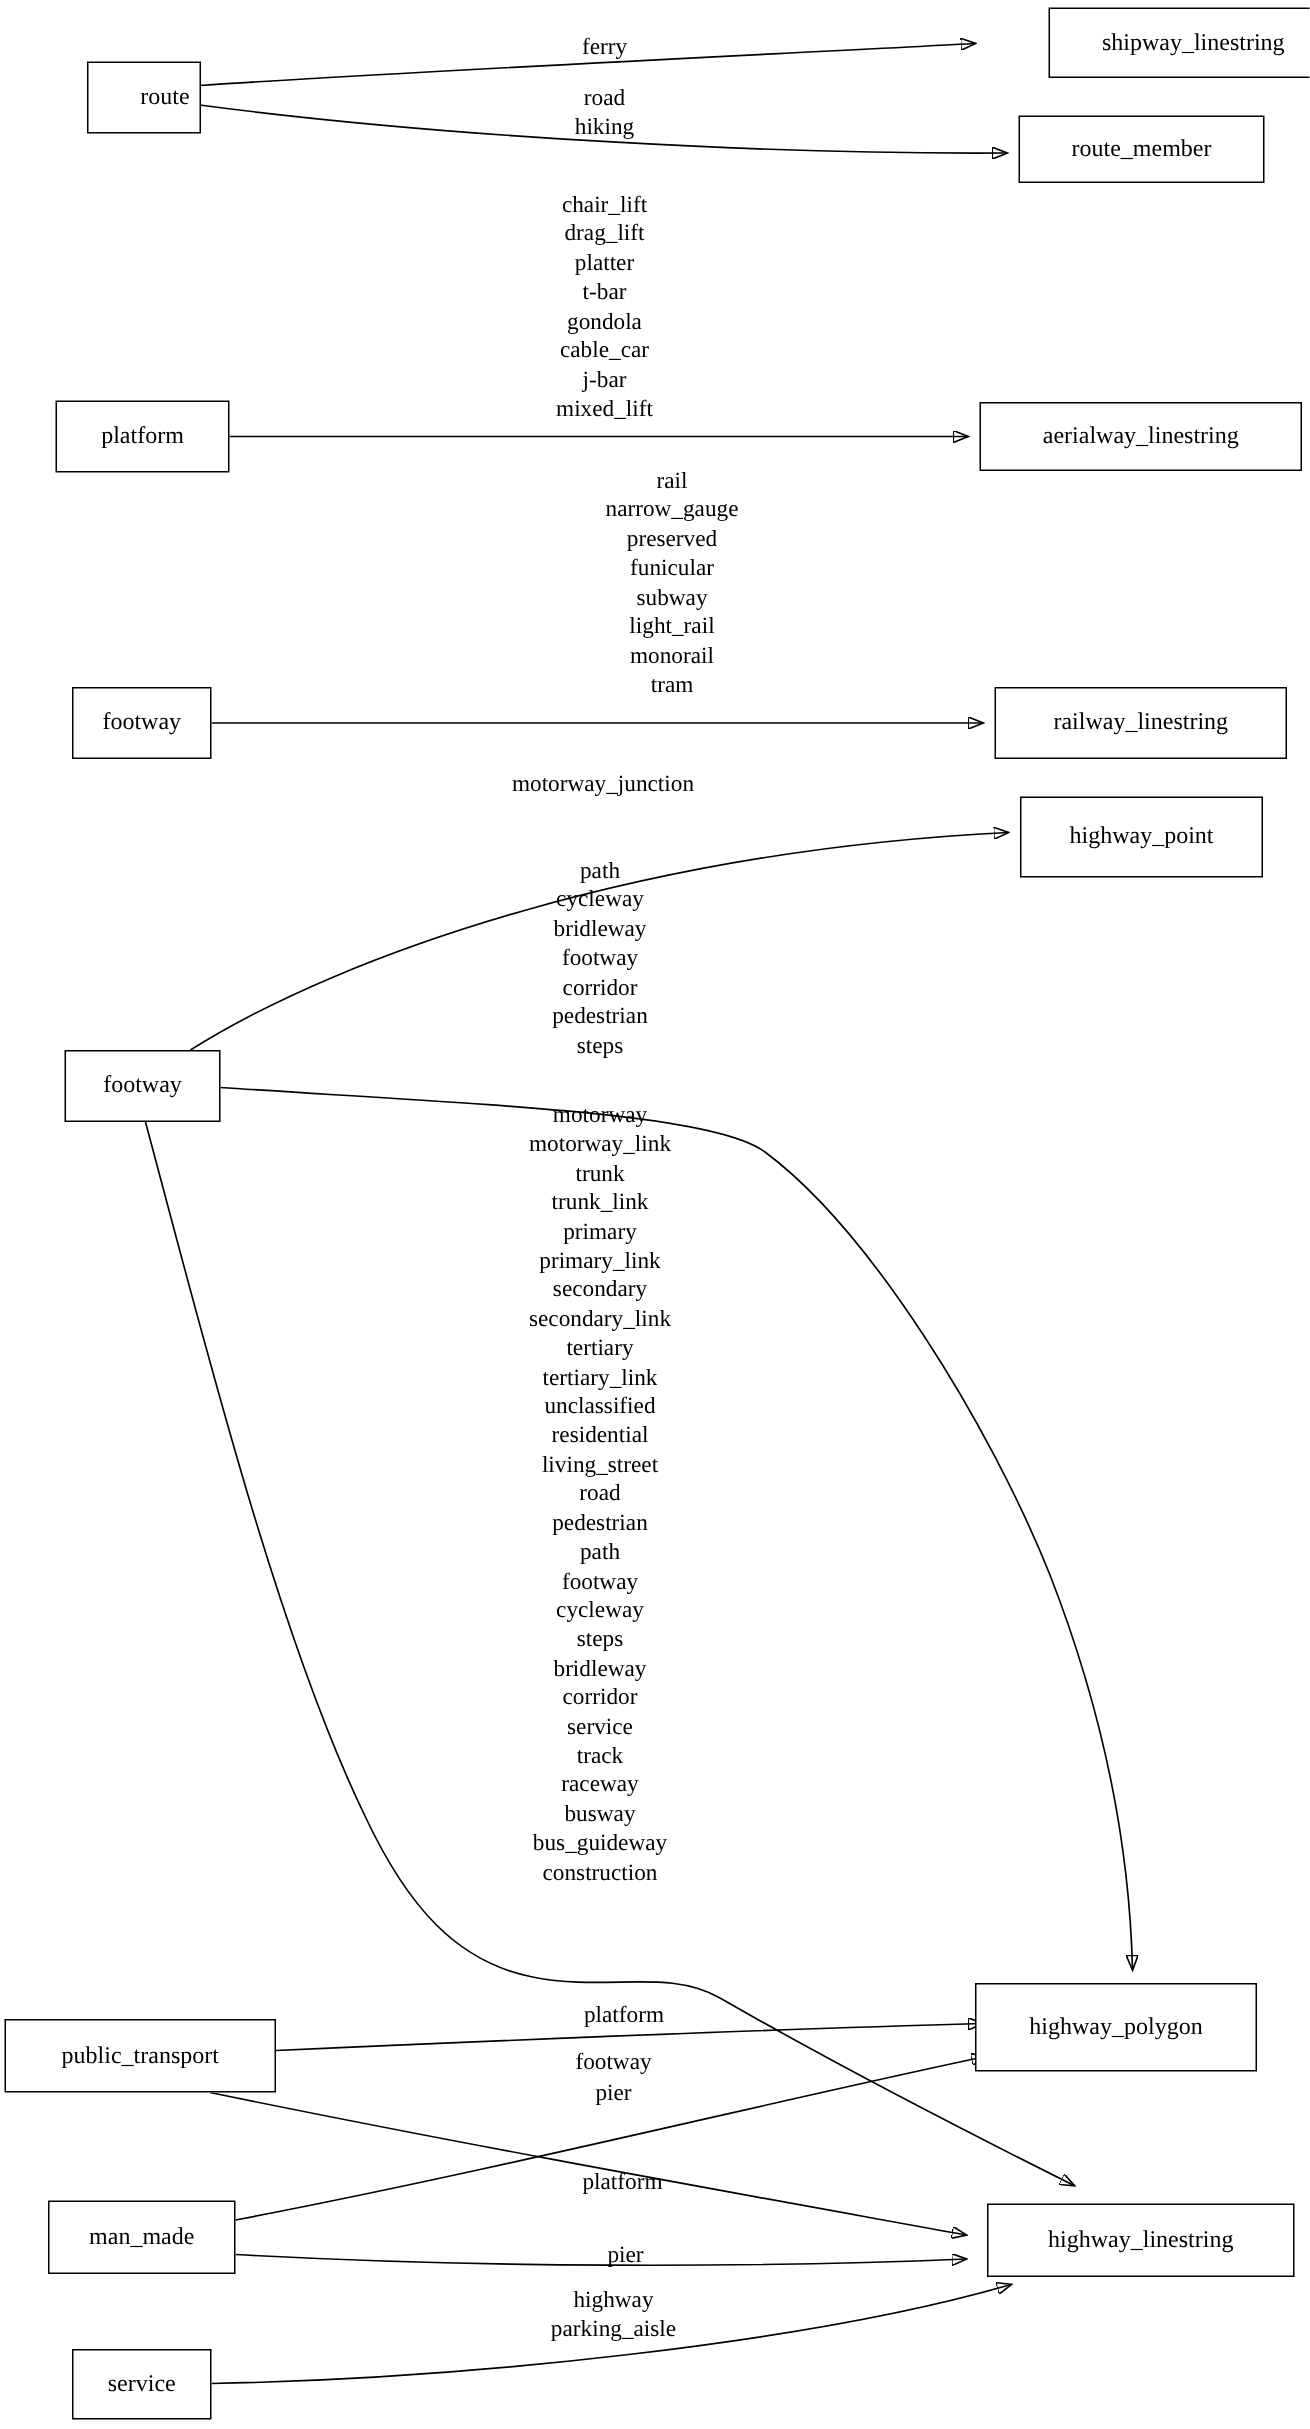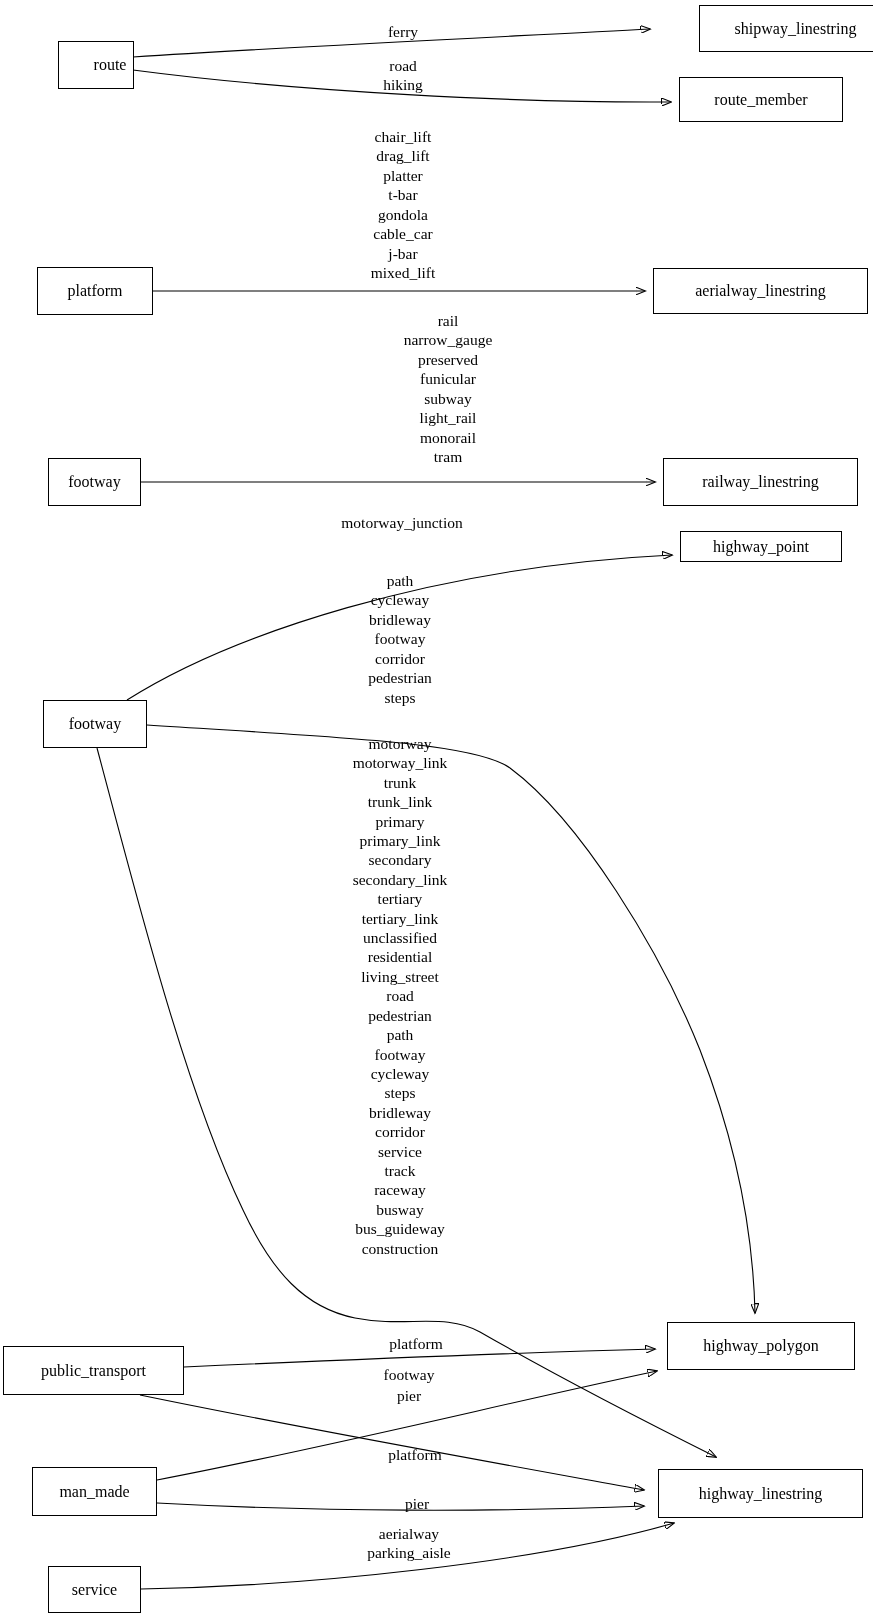--- a/index.html
+++ b/index.html
@@ -49,22 +49,22 @@
 <div class="node" style="left:48px;top:458px;width:93px;height:48px;">footway</div>
 <div class="node" style="left:43px;top:700px;width:104px;height:48px;">footway</div>
 <div class="node" style="left:3px;top:1346px;width:181px;height:49px;">public_transport</div>
 <div class="node" style="left:32px;top:1467px;width:125px;height:49px;">man_made</div>
 <div class="node" style="left:48px;top:1566px;width:93px;height:47px;">service</div>
 
 <div class="node" style="left:659px;top:5px;width:193px;height:47px;margin-left:40px;">shipway_linestring</div>
 <div class="node" style="left:679px;top:77px;width:164px;height:45px;">route_member</div>
 <div class="node" style="left:653px;top:268px;width:215px;height:46px;">aerialway_linestring</div>
 <div class="node" style="left:663px;top:458px;width:195px;height:48px;">railway_linestring</div>
-<div class="node" style="left:680px;top:531px;width:162px;height:31px;">highway_point</div>
-<div class="node" style="left:667px;top:1322px;width:188px;height:48px;">highway_polygon</div>
+<div class="node" style="left:680px;top:531px;width:162px;height:54px;">highway_point</div>
+<div class="node" style="left:650px;top:1322px;width:188px;height:59px;">highway_polygon</div>
 <div class="node" style="left:658px;top:1469px;width:205px;height:49px;">highway_linestring</div>
 
 <div class="elabel" style="left:403px;top:22px;">ferry</div>
 <div class="elabel" style="left:403px;top:56px;">road
 hiking</div>
 <div class="elabel" style="left:403px;top:127px;">chair_lift
 drag_lift
 platter
 t-bar
 gondola
@@ -112,14 +112,14 @@
 track
 raceway
 busway
 bus_guideway
 construction</div>
 <div class="elabel" style="left:416px;top:1334px;">platform</div>
 <div class="elabel tight" style="left:409px;top:1365px;">footway
 pier</div>
 <div class="elabel" style="left:415px;top:1445px;">platform</div>
 <div class="elabel" style="left:417px;top:1494px;">pier</div>
-<div class="elabel" style="left:409px;top:1524px;">aerialway
+<div class="elabel" style="left:409px;top:1524px;">highway
 parking_aisle</div>
 
 </body></html>

